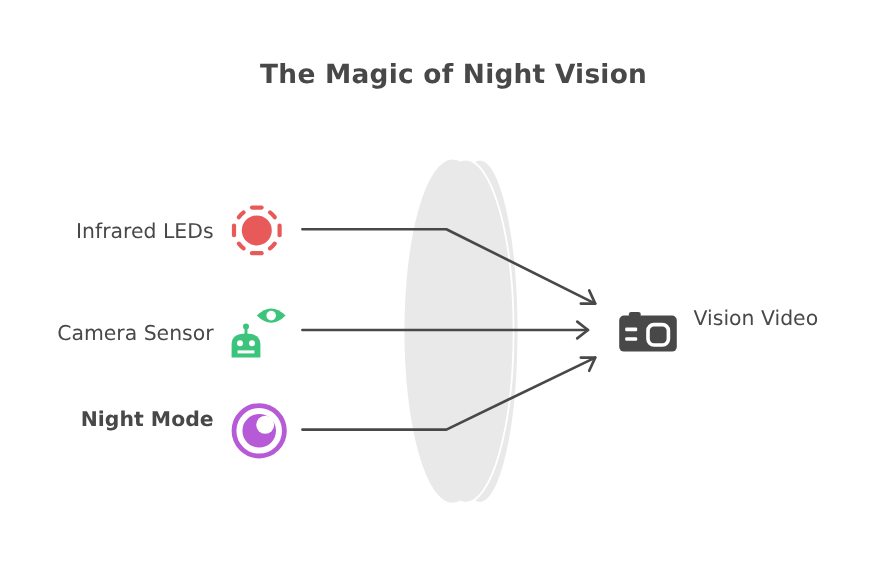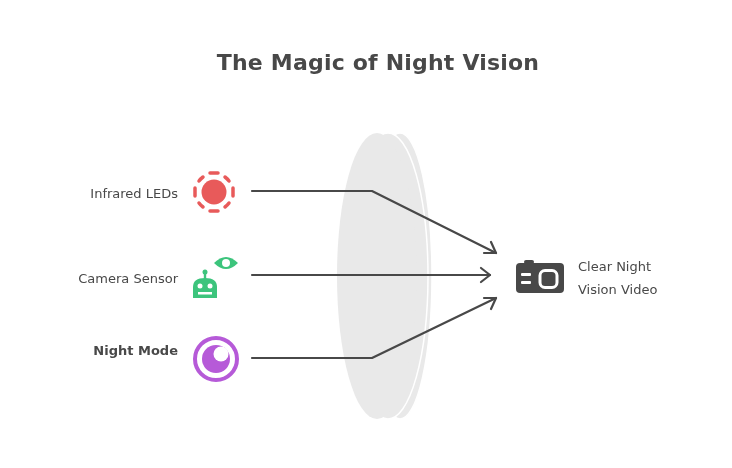--- a/index.html
+++ b/index.html
@@ -22,21 +22,21 @@
       text-align: center;
       font-family: "DejaVu Sans", sans-serif;
       font-weight: bold;
       font-size: 22px;
       color: #484848;
       letter-spacing: 0.2px;
     }
     .label {
       position: absolute;
       font-family: "DejaVu Sans", sans-serif;
-      font-size: 13px;
+      font-size: 17px;
       line-height: 23px;
       color: #484848;
     }
     .label.right-align {
       text-align: right;
     }
     svg.canvas {
       position: absolute;
       left: 0;
       top: 0;
@@ -51,21 +51,20 @@
   <span>Infrared LEDs</span>
 </div>
 <div class="label right-align" style="right: 554px; top: 267px; text-align: right;">
   <span>Camera Sensor</span>
 </div>
 <div class="label right-align" style="right: 554px; top: 339px; font-weight: bold;">
   <div>Night Mode</div>
 </div>
 
 <div class="label" style="left: 578px; top: 255px;">
-  <div>Clear Night</div>
   <div>Vision Video</div>
 </div>
 
 <svg class="canvas" width="732" height="468" viewBox="0 0 732 468">
 
   <g>
     <ellipse cx="400" cy="276" rx="32" ry="143" fill="#e9e9e9" stroke="#ffffff" stroke-width="1.5"></ellipse>
     <ellipse cx="388" cy="276" rx="40" ry="143" fill="#e9e9e9" stroke="#ffffff" stroke-width="1.5"></ellipse>
     <ellipse cx="377" cy="276" rx="40" ry="143" fill="#e9e9e9"></ellipse>
   </g>

